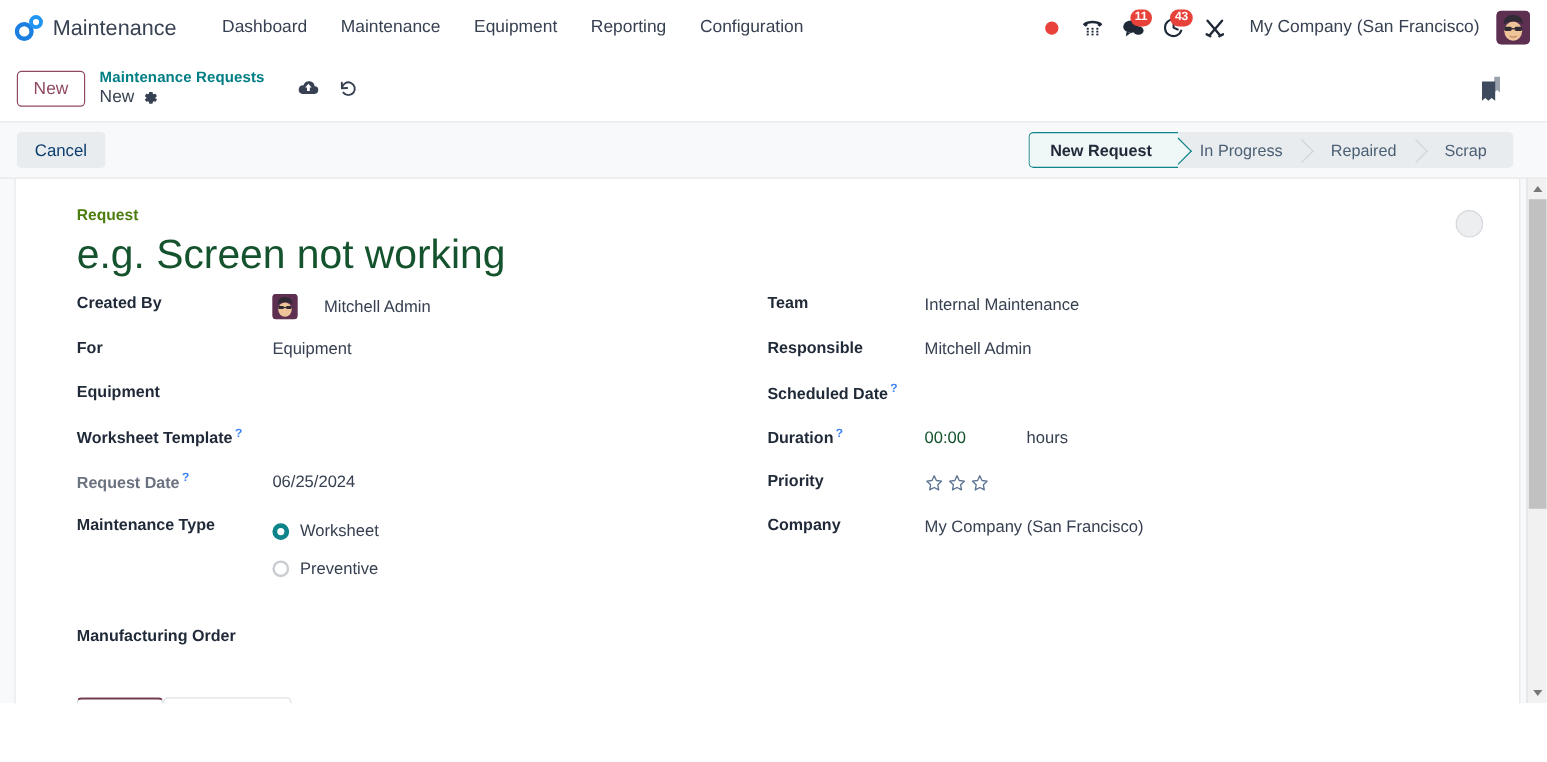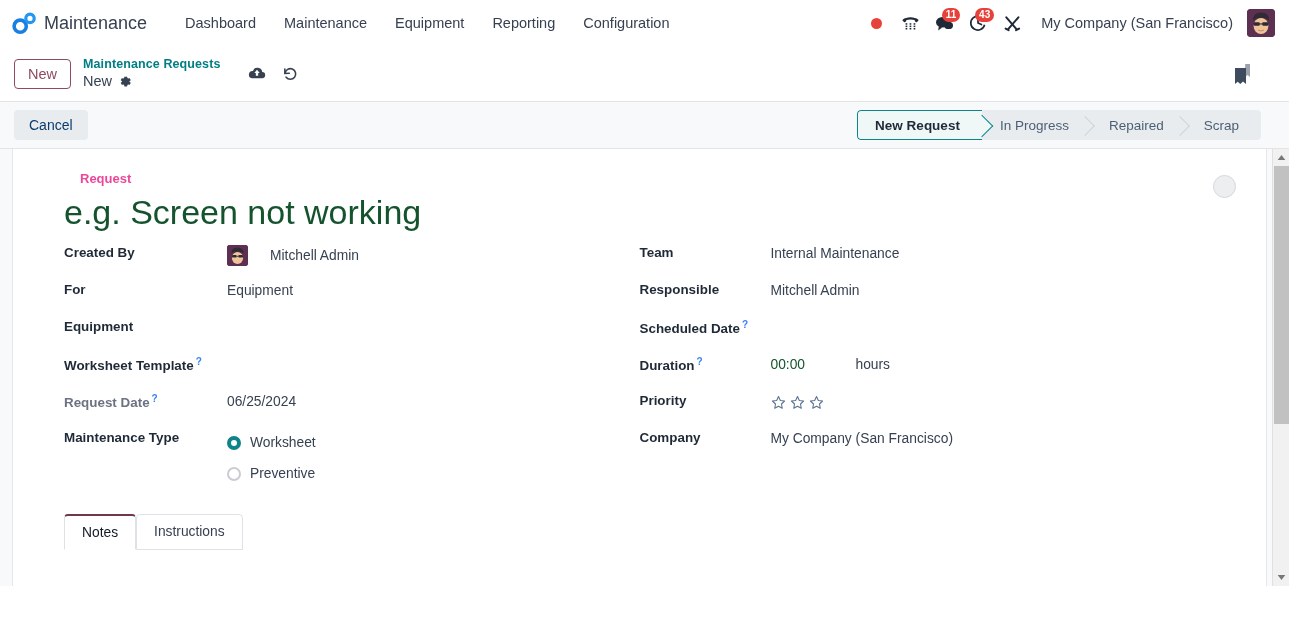--- a/index.html
+++ b/index.html
@@ -123,22 +123,22 @@
     background: #fff; border: 1px solid #e5e7eb; border-top: none;
     margin: 0 22px 0 12px; min-height: 500px;
     padding: 22px 26px 0 26px; position: relative;
   }
   .avatar-placeholder {
     position: absolute; top: 26px; right: 30px;
     width: 23px; height: 23px; border-radius: 50%;
     background: #eceef0; border: 1px solid #d5d8dc;
   }
   .request-label {
-    font-size: 13px; font-weight: bold; color: #ec4899;
-    margin-left: 41px; margin-bottom: 2px;
+    font-size: 13px; font-weight: bold; color: #4d7c0f;
+    margin-left: 25px; margin-bottom: 2px;
   }
   .title-placeholder {
     font-size: 34px; color: #14532d; font-weight: 400;
     margin-left: 25px; line-height: 48px; margin-bottom: 6px;
     cursor: text;
   }
 
   .cols { display: flex; }
   .col { width: 50%; }
   .col-left { padding-left: 25px; padding-right: 10px; }
@@ -464,20 +464,24 @@
         </div>
 
         <div class="frow">
           <span class="flabel">Company</span>
           <span class="fval">My Company (San Francisco)</span>
         </div>
 
       </div>
     </div>
 
+    <div class="frow mo-row">
+      <span class="flabel">Manufacturing Order</span>
+      <span class="fval"></span>
+    </div>
 
     <div class="tabs-wrap">
       <div class="tabs">
         <div class="tab active">Notes</div>
         <div class="tab">Instructions</div>
       </div>
 
     </div>
 
   </div>

